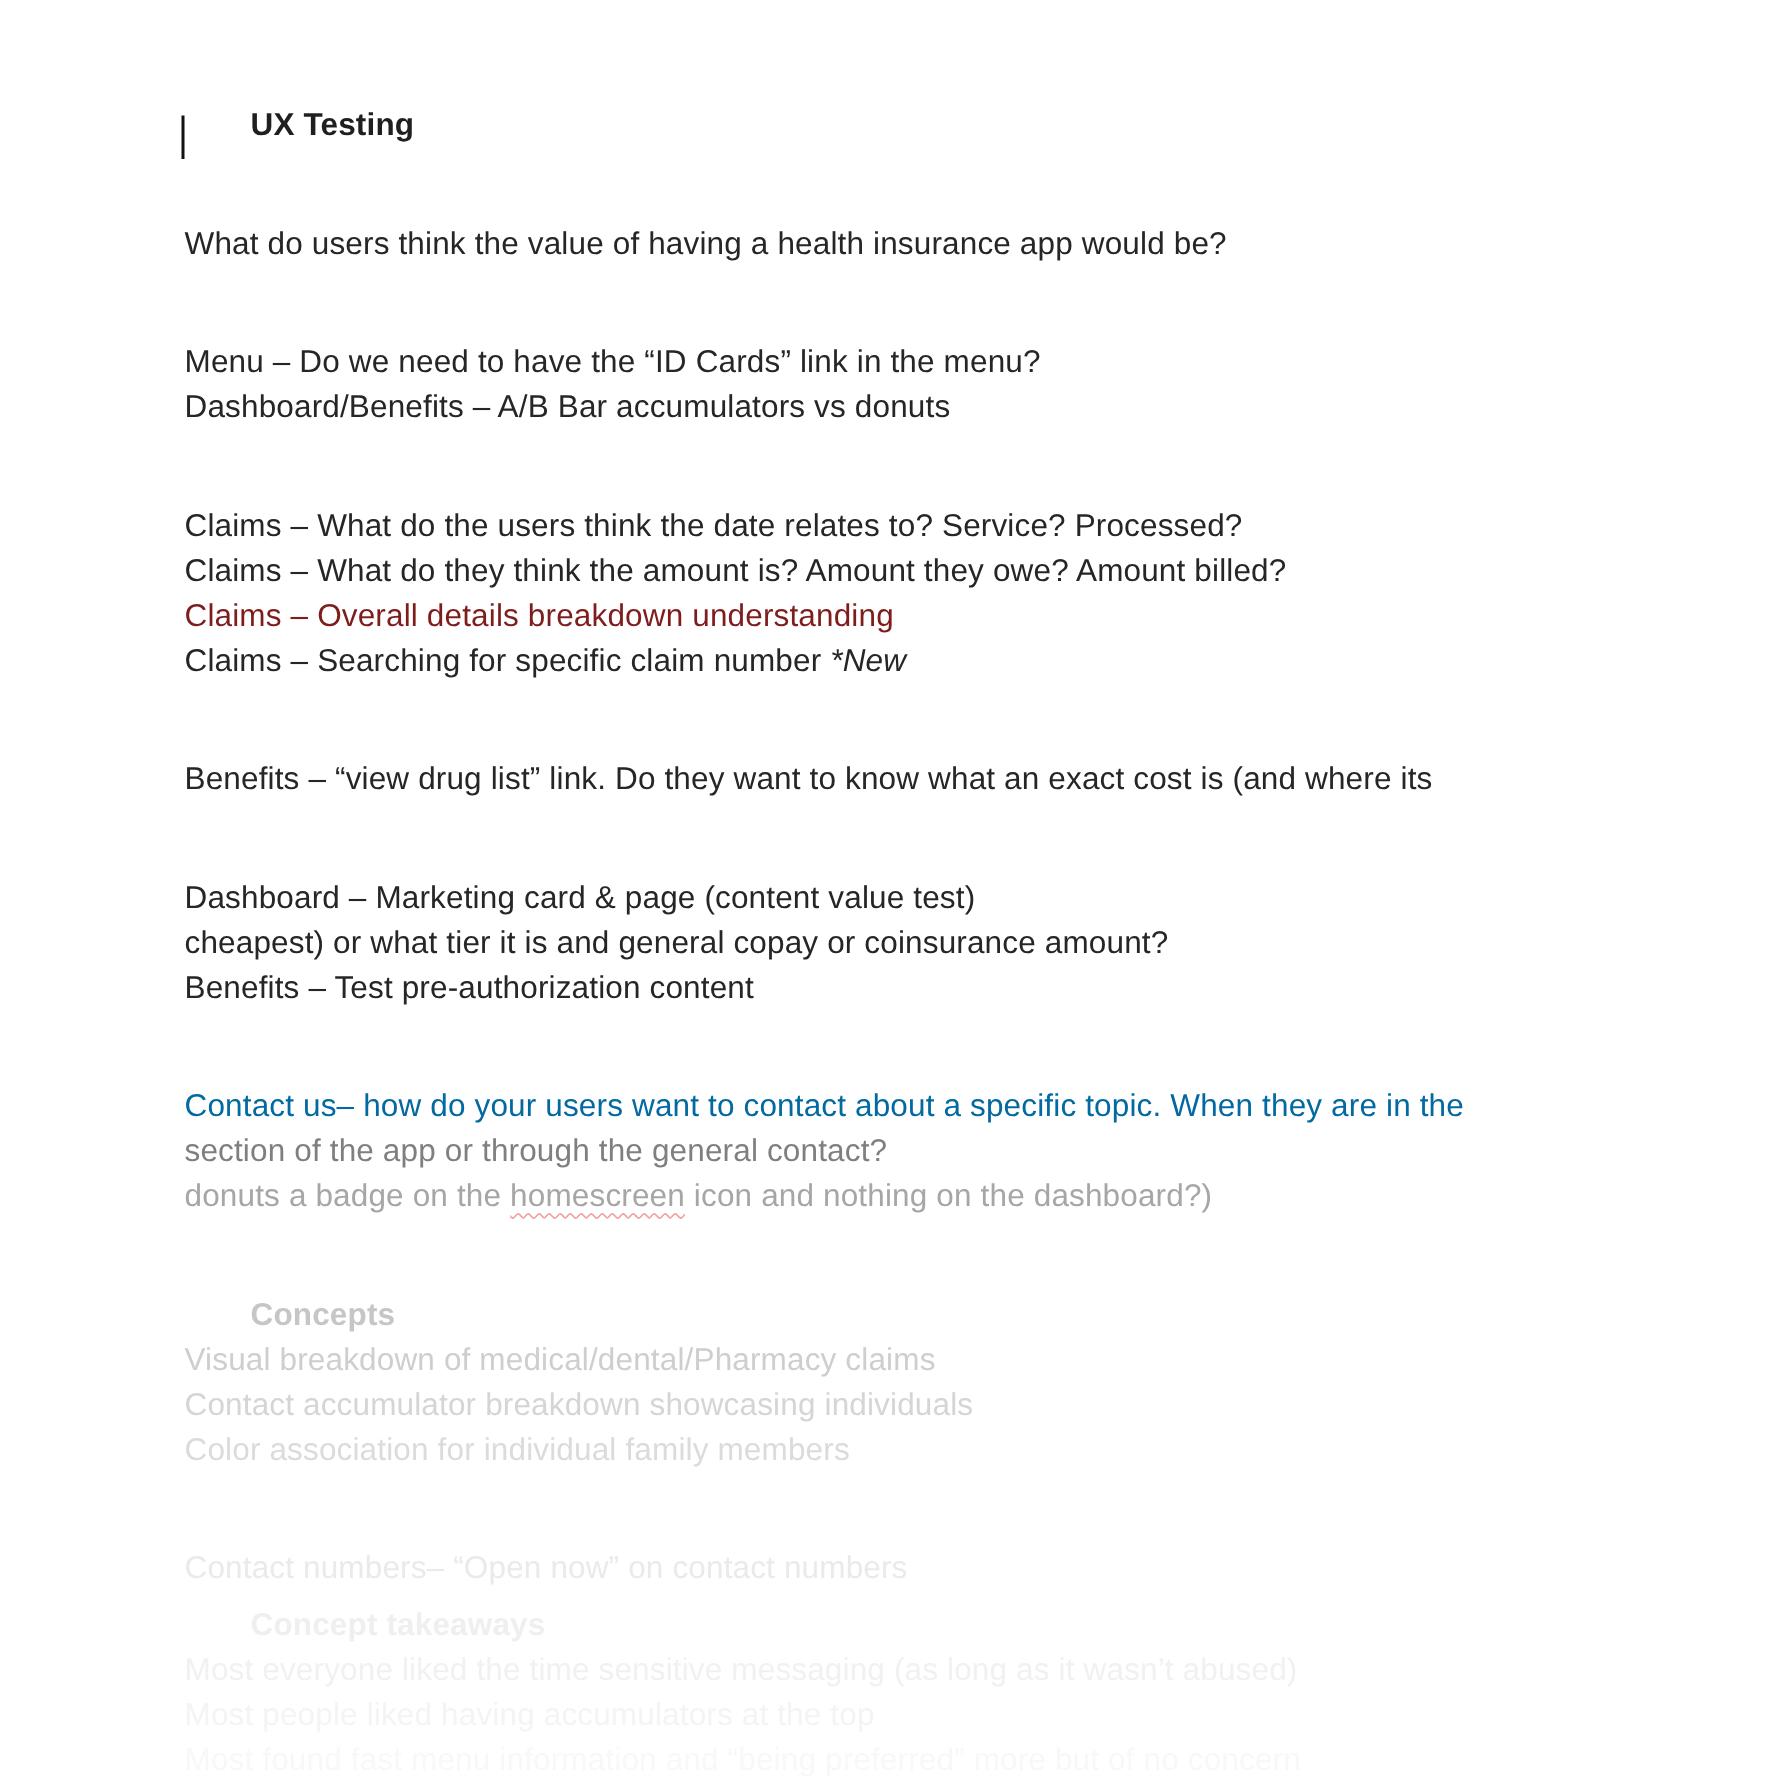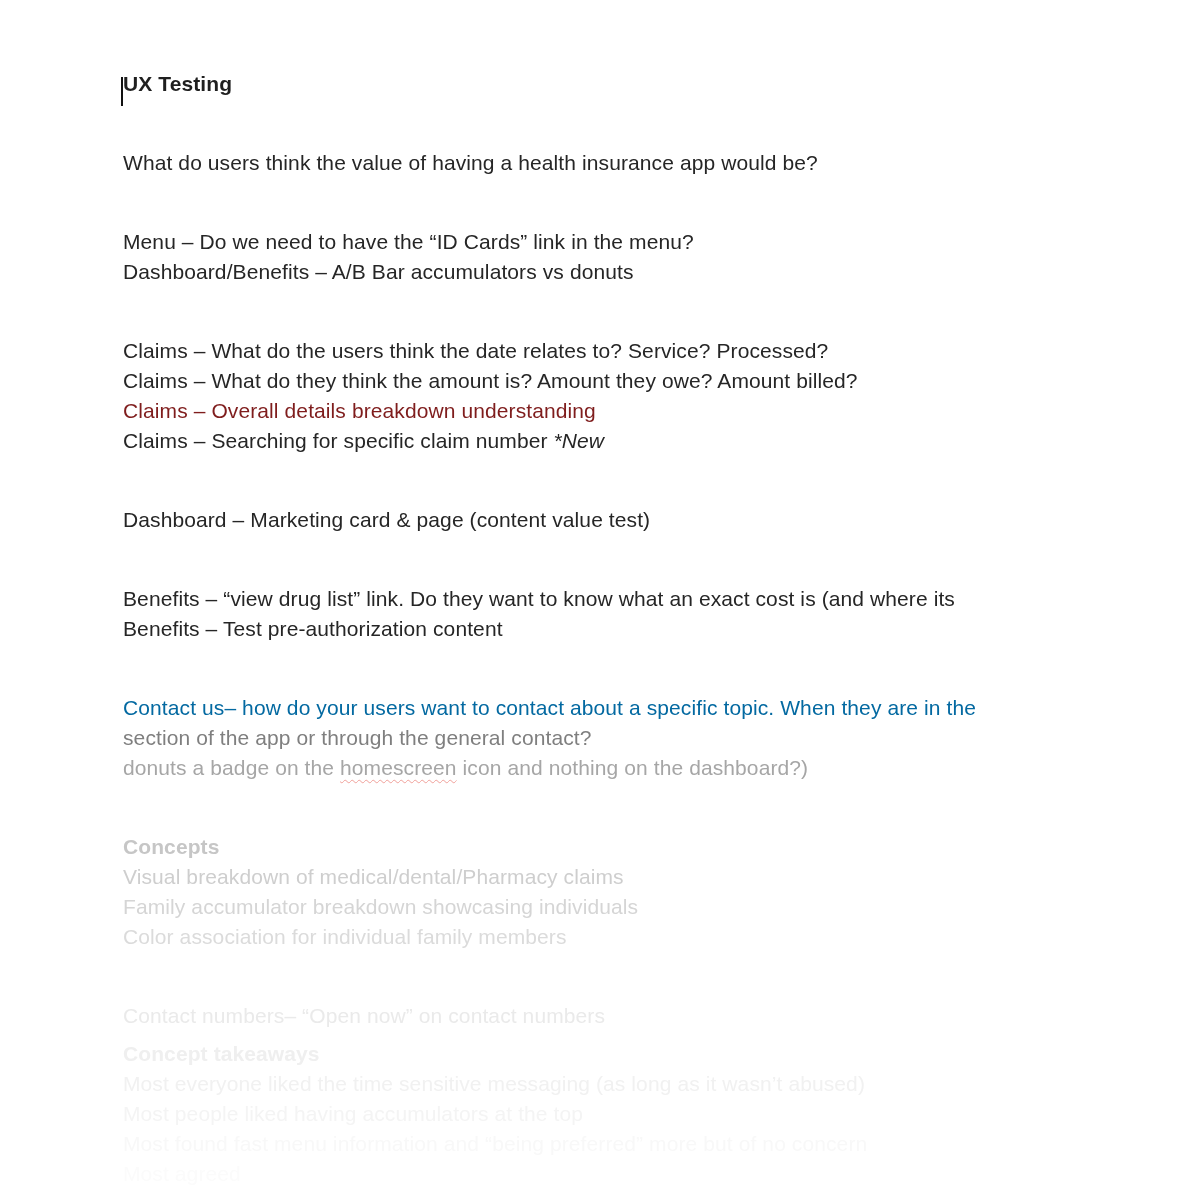--- a/index.html
+++ b/index.html
@@ -22,21 +22,21 @@
   }
   .line {
     font-size: 21px;
     line-height: 30px;
     height: 30px;
     white-space: nowrap;
     letter-spacing: 0.1px;
   }
   .gap-para  { margin-top: 49px; }
   .gap-small { margin-top: 8px; }
-  .bold   { font-weight: bold; }
+  .bold   { font-weight: bold; padding-left: 44px; }
   .italic { font-style: italic; }
   .squiggle {
     text-decoration-line: underline;
     text-decoration-style: wavy;
     text-decoration-thickness: 1px;
     text-underline-offset: 4px;
   }
   .caret {
     position: absolute;
     left: 121px;
@@ -52,29 +52,30 @@
 
 <div class="doc" id="doc">
     <div class="line bold" style="color: rgb(31, 31, 31);"><span>UX Testing</span></div>
     <div class="line gap-para" style="color: rgb(38, 38, 38);"><span>What do users think the value of having a health insurance app would be?</span></div>
     <div class="line gap-para" style="color: rgb(38, 38, 38);"><span>Menu – Do we need to have the “ID Cards” link in the menu?</span></div>
     <div class="line" style="color: rgb(38, 38, 38);"><span>Dashboard/Benefits – A/B Bar accumulators vs donuts</span></div>
     <div class="line gap-para" style="color: rgb(38, 38, 38);"><span>Claims – What do the users think the date relates to? Service? Processed?</span></div>
     <div class="line" style="color: rgb(38, 38, 38);"><span>Claims – What do they think the amount is? Amount they owe? Amount billed?</span></div>
     <div class="line" style="color: #7f1d1d;"><span>Claims – Overall details breakdown understanding</span></div>
     <div class="line" style="color: rgb(38, 38, 38);"><span>Claims – Searching for specific claim number </span><span class="italic">*New</span></div>
+    <div class="line gap-para" style="color: rgb(38, 38, 38);"><span>Benefits – “view drug list” link. Do they want to know what an exact cost is (and where its</span></div>
     <div class="line gap-para" style="color: rgb(38, 38, 38);"><span>Dashboard – Marketing card &amp; page (content value test)</span></div>
-    <div class="line gap-para" style="color: rgb(38, 38, 38);"><span>Benefits – “view drug list” link. Do they want to know what an exact cost is (and where its</span></div>
+    <div class="line" style="color: rgb(38, 38, 38);"><span>cheapest) or what tier it is and general copay or coinsurance amount?</span></div>
     <div class="line" style="color: rgb(38, 38, 38);"><span>Benefits – Test pre-authorization content</span></div>
     <div class="line gap-para" style="color: #0369a1;"><span>Contact us– how do your users want to contact about a specific topic. When they are in the</span></div>
     <div class="line" style="color: rgb(127, 127, 127);"><span>section of the app or through the general contact?</span></div>
     <div class="line" style="color: rgb(166, 166, 166);"><span>donuts a badge on the </span><span class="squiggle" style="text-decoration-color: rgb(240, 160, 154);">homescreen</span><span> icon and nothing on the dashboard?)</span></div>
     <div class="line bold gap-para" style="color: rgb(198, 198, 198);"><span>Concepts</span></div>
     <div class="line" style="color: rgb(206, 206, 206);"><span>Visual breakdown of medical/dental/Pharmacy claims</span></div>
-    <div class="line" style="color: rgb(213, 213, 213);"><span>Family accumulator breakdown showcasing individuals</span></div>
+    <div class="line" style="color: rgb(213, 213, 213);"><span>Contact accumulator breakdown showcasing individuals</span></div>
     <div class="line" style="color: rgb(219, 219, 219);"><span>Color association for individual family members</span></div>
     <div class="line gap-para" style="color: rgb(234, 234, 234);"><span>Contact numbers– “Open now” on contact numbers</span></div>
     <div class="line bold gap-small" style="color: rgb(239, 239, 239);"><span>Concept takeaways</span></div>
     <div class="line" style="color: rgb(241, 241, 241);"><span>Most everyone liked the time sensitive messaging (as long as it wasn’t abused)</span></div>
     <div class="line" style="color: rgb(244, 244, 244);"><span>Most people liked having accumulators at the top</span></div>
     <div class="line" style="color: rgb(248, 248, 248);"><span>Most found fast menu information and “being preferred” more but of no concern</span></div>
     <div class="line" style="color: rgb(251, 251, 251);"><span>Most agreed</span></div>
     <div class="line" style="color: rgb(252, 252, 252);"><span>Most wanted more information on benefits</span></div>
   </div>
 

